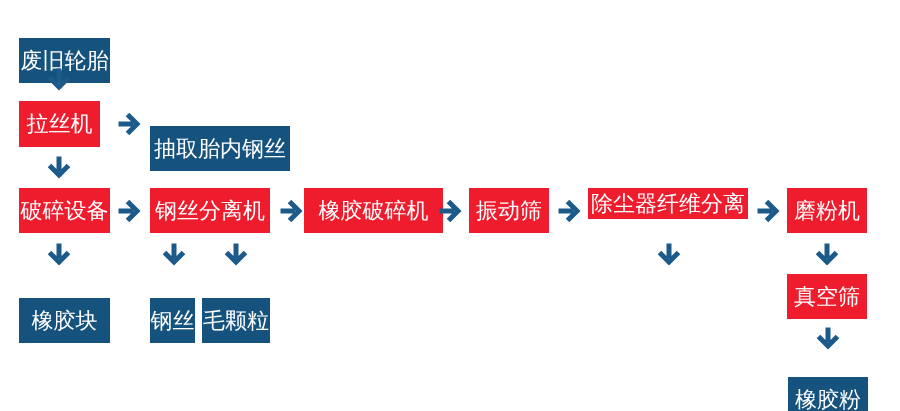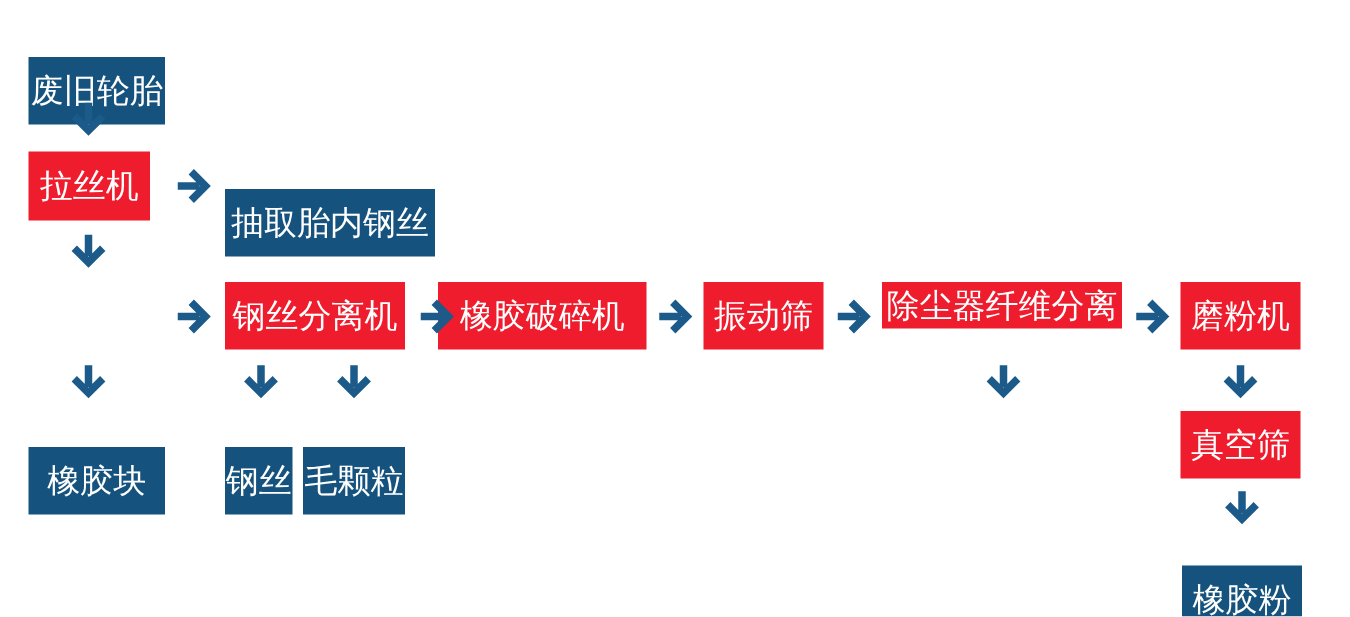--- a/index.html
+++ b/index.html
@@ -44,26 +44,27 @@
 <body>
 
 <div class="canvas">
 
   <div class="node blue" style="left:19px;top:14px;width:91px;height:45px">废旧轮胎</div>
 
   <div class="node red" style="left:19px;top:101px;width:81px;height:46px">拉丝机</div>
 
   <div class="node blue" style="left:150px;top:102px;width:140px;height:45px">抽取胎内钢丝</div>
 
+  <div class="node red" style="left:19px;top:188px;width:91px;height:45px">破碎设备</div>
 
   <div class="node blue" style="left:19px;top:274px;width:91px;height:45px">橡胶块</div>
 
   <div class="node red" style="left:150px;top:188px;width:120px;height:45px">钢丝分离机</div>
 
-  <div class="node red" style="left:292px;top:188px;width:139px;height:45px">橡胶破碎机</div>
+  <div class="node red" style="left:304px;top:188px;width:139px;height:45px">橡胶破碎机</div>
 
   <div class="node red" style="left:469px;top:188px;width:80px;height:45px">振动筛</div>
 
   <div class="node red" style="left:588px;top:188px;width:160px;height:31px">除尘器纤维分离</div>
 
   <div class="node blue" style="left:150px;top:274px;width:45px;height:45px">钢丝</div>
 
   <div class="node red" style="left:787px;top:188px;width:80px;height:45px">磨粉机</div>
 
   <div class="node blue" style="left:202px;top:274px;width:68px;height:45px">毛颗粒</div>

